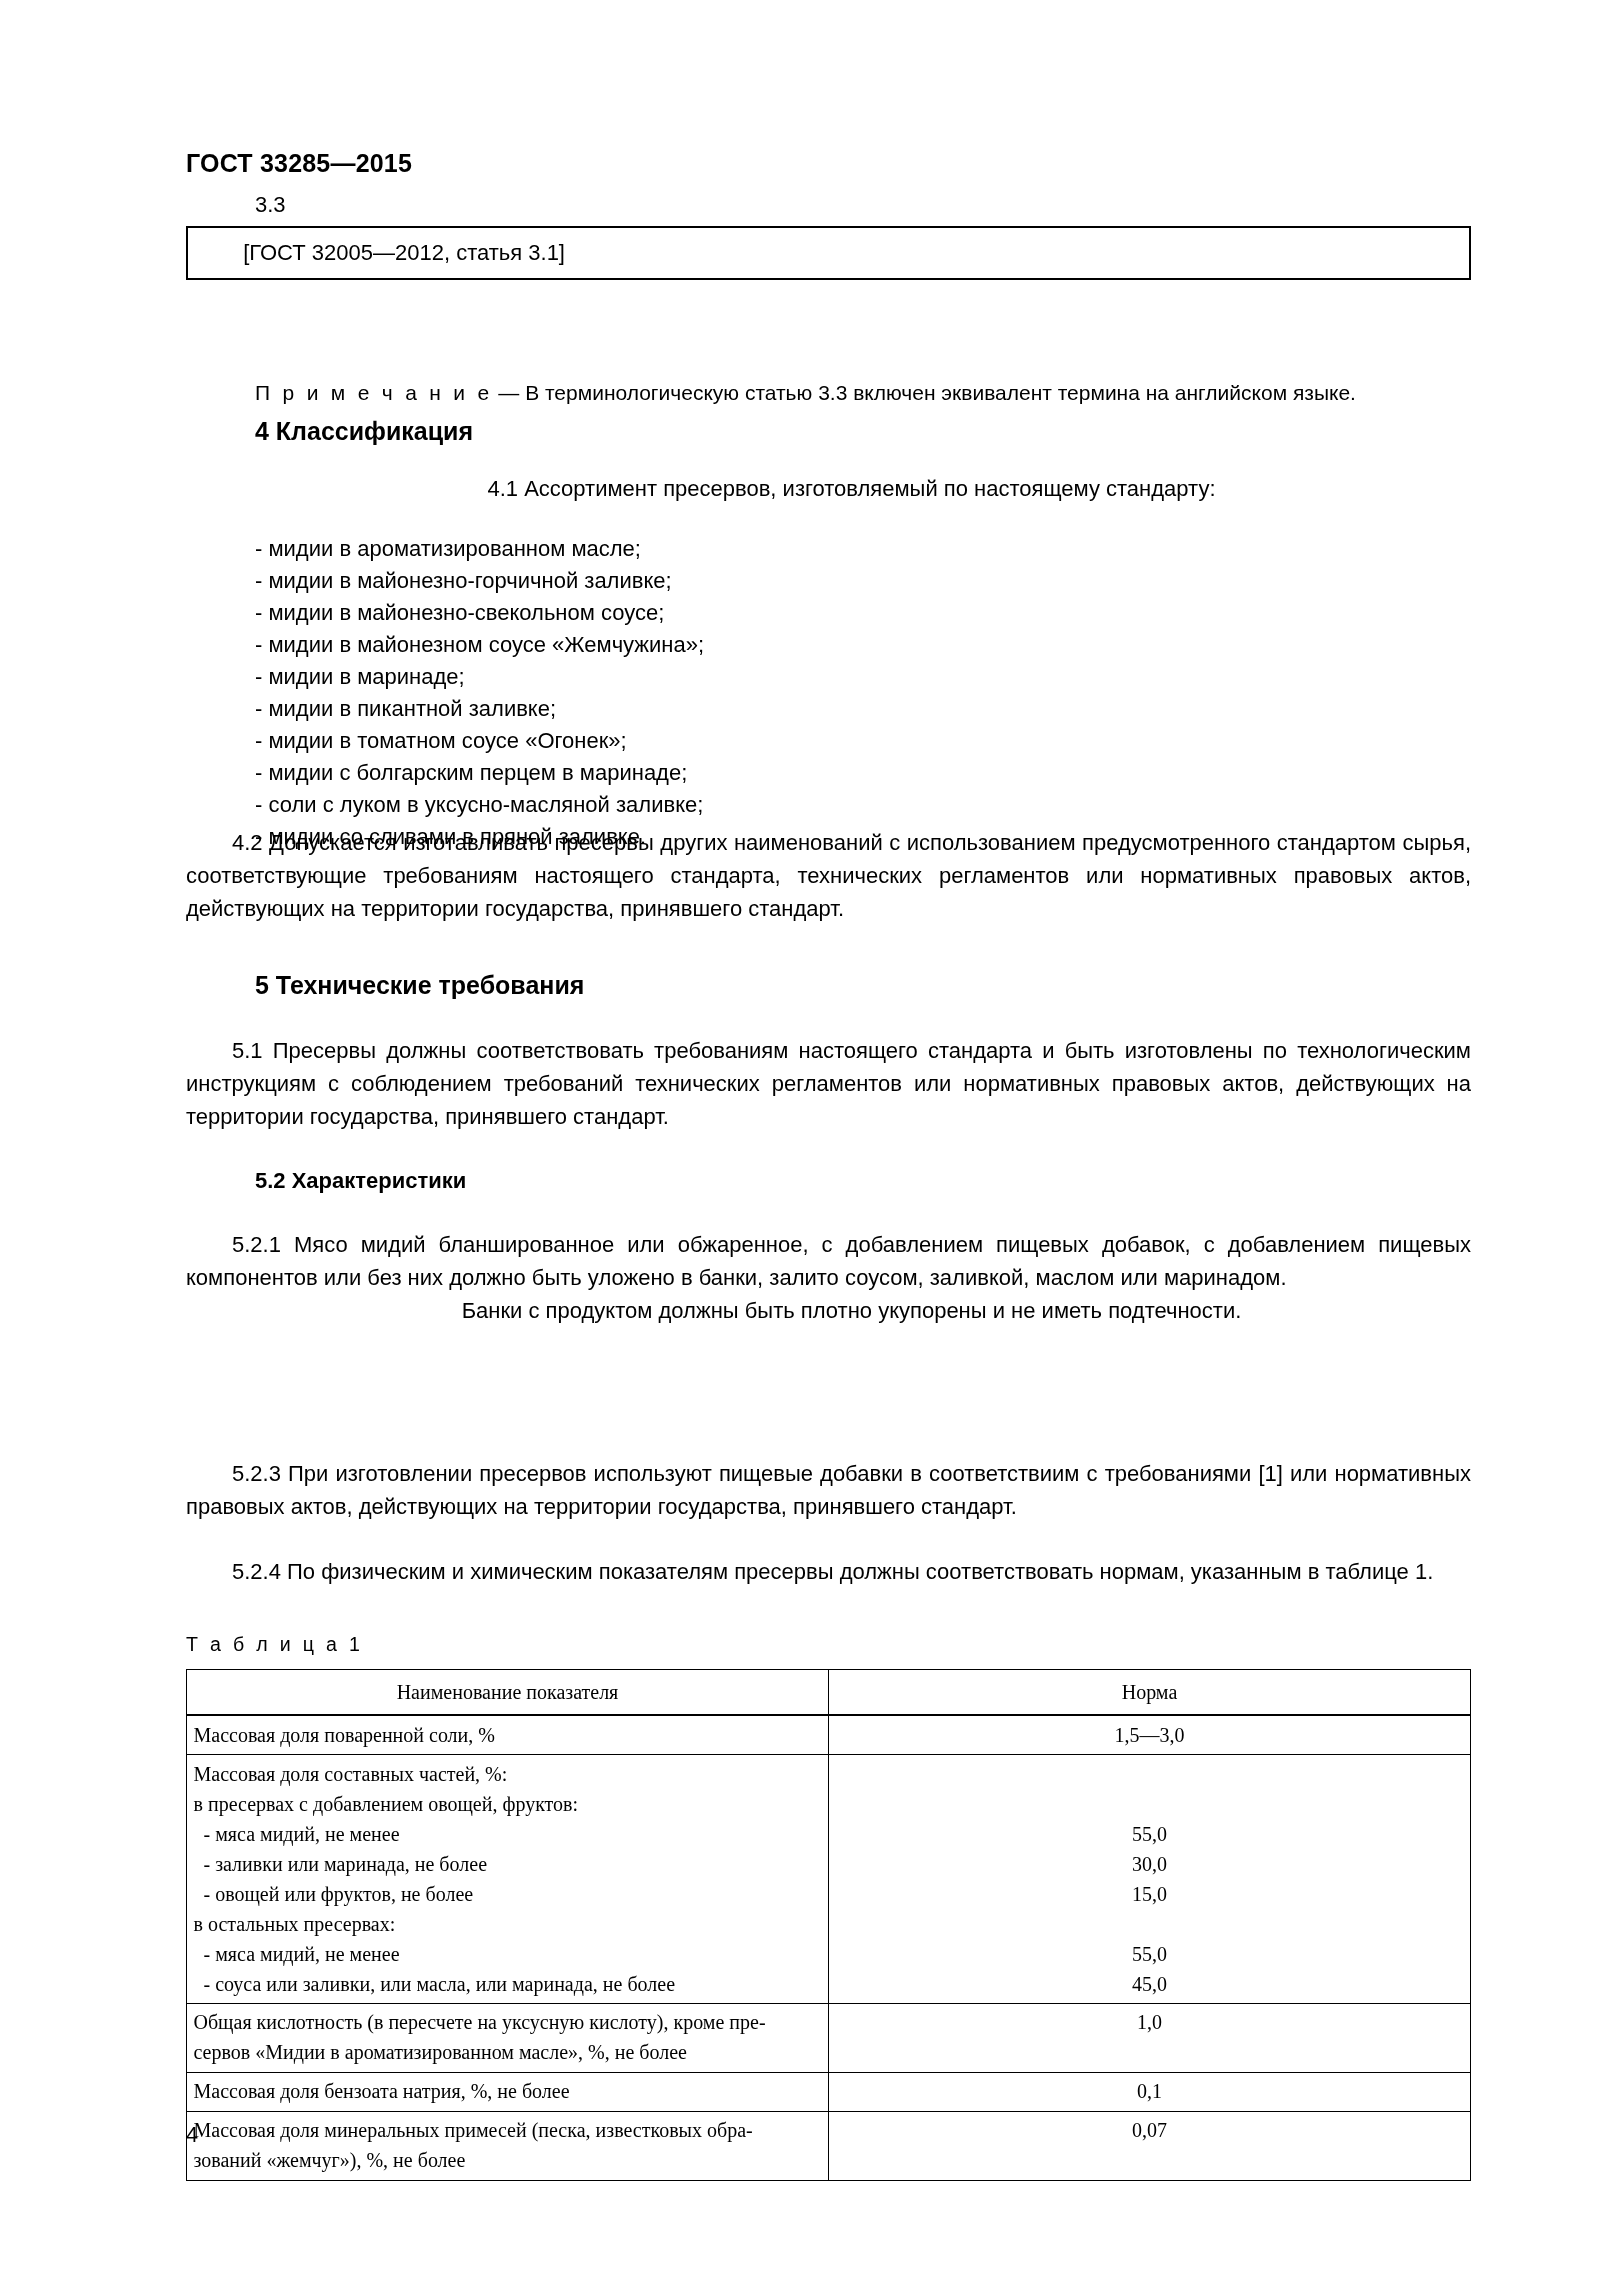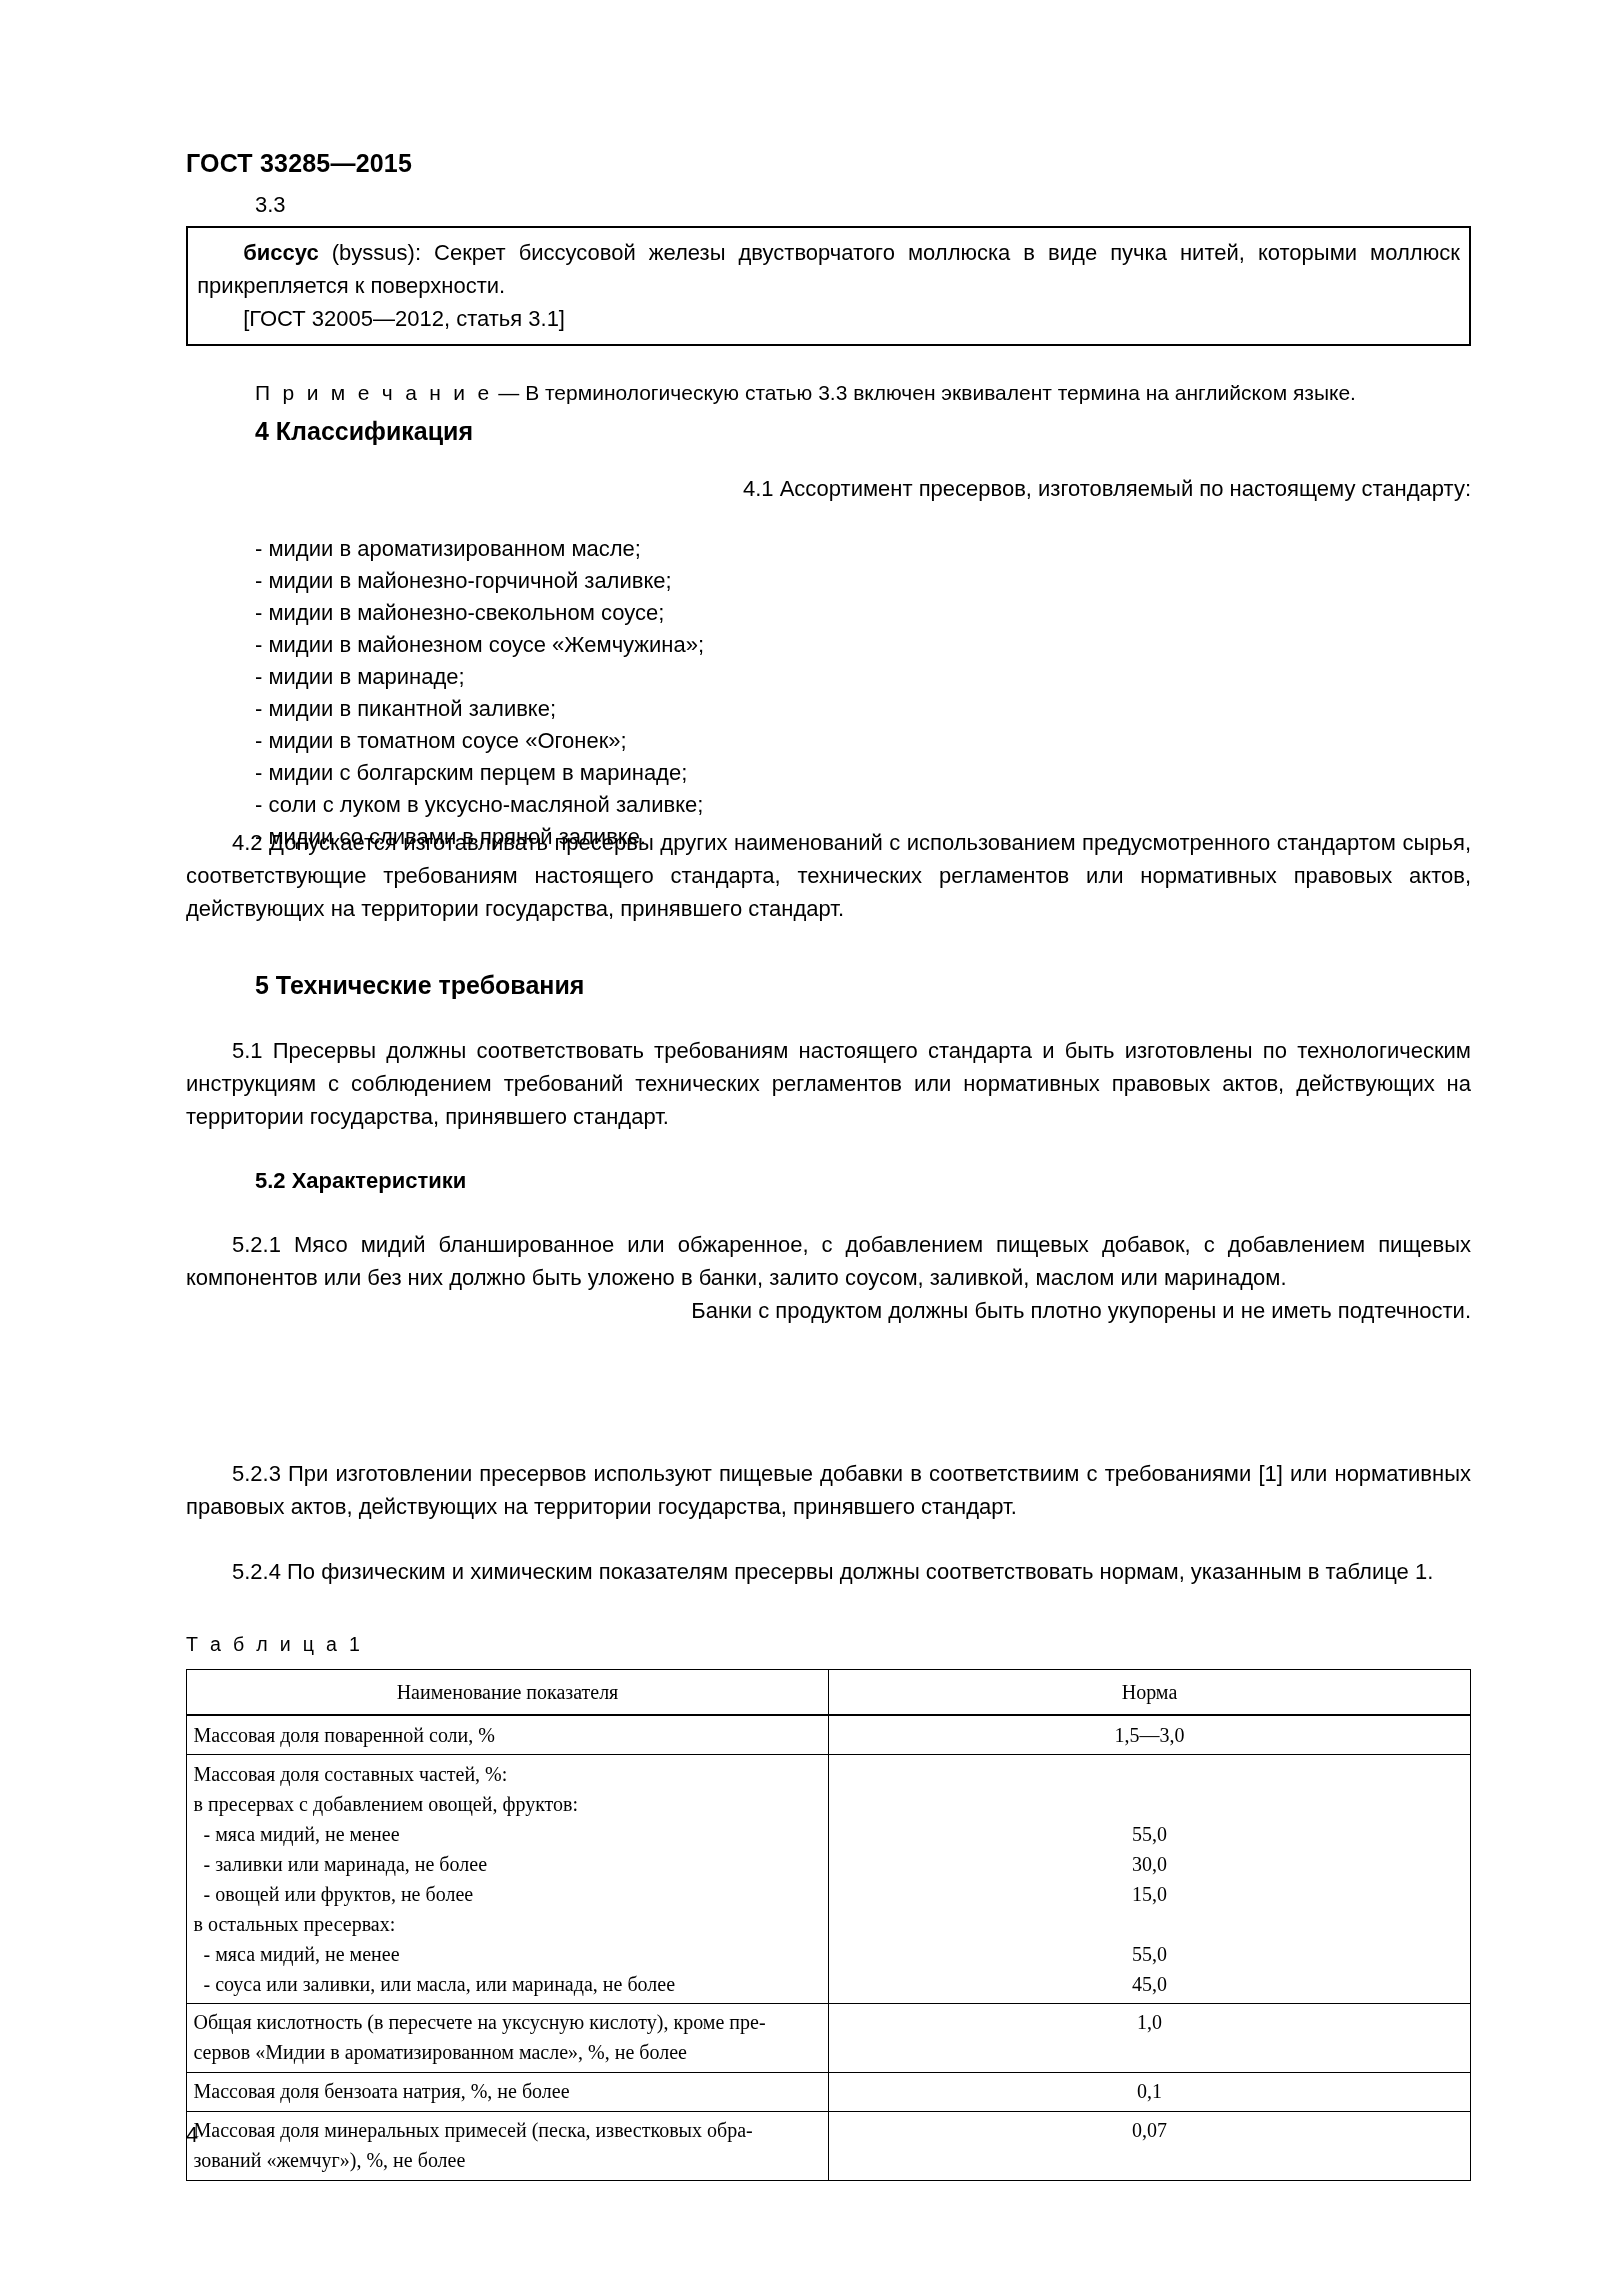--- a/index.html
+++ b/index.html
@@ -34,21 +34,21 @@
     font-size: 22px;
     line-height: 33px;
     text-align: justify;
     margin: 0;
     hyphens: manual;
   }
   .indent {
     text-indent: 46px;
   }
   .no-just {
-    text-align: right;
+    text-align: center;
   }
 
   
   .clause-num {
     position: absolute;
     left: 255px;
     top: 190px;
     font-size: 22px;
     line-height: 29px;
   }
@@ -168,21 +168,20 @@
 </head>
 <body>
 
 <div class="page">
 
   <div class="doc-header">ГОСТ 33285—2015</div>
 
   <div class="clause-num">3.3</div>
 
   <div class="def-box">
-    <p class="first"><span class="term">биссус</span><span> (byssus)</span><span>: Секрет биссусовой железы двустворчатого моллюска в виде пучка нитей, которыми моллюск прикрепляется к поверхности.</span></p>
     <p class="src">[ГОСТ 32005—2012, статья 3.1]</p>
   </div>
 
   <div class="note"><span class="lbl">П р и м е ч а н и е</span><span> — </span><span>В терминологическую статью 3.3 включен эквивалент термина на английском языке.</span></div>
 
   <div class="sec-head" style="top:416px;">4 Классификация</div>
 
   <div class="block" style="top:472px;">
     <p class="body-text indent no-just">4.1 Ассортимент пресервов, изготовляемый по настоящему стандарту:</p>
   </div>

